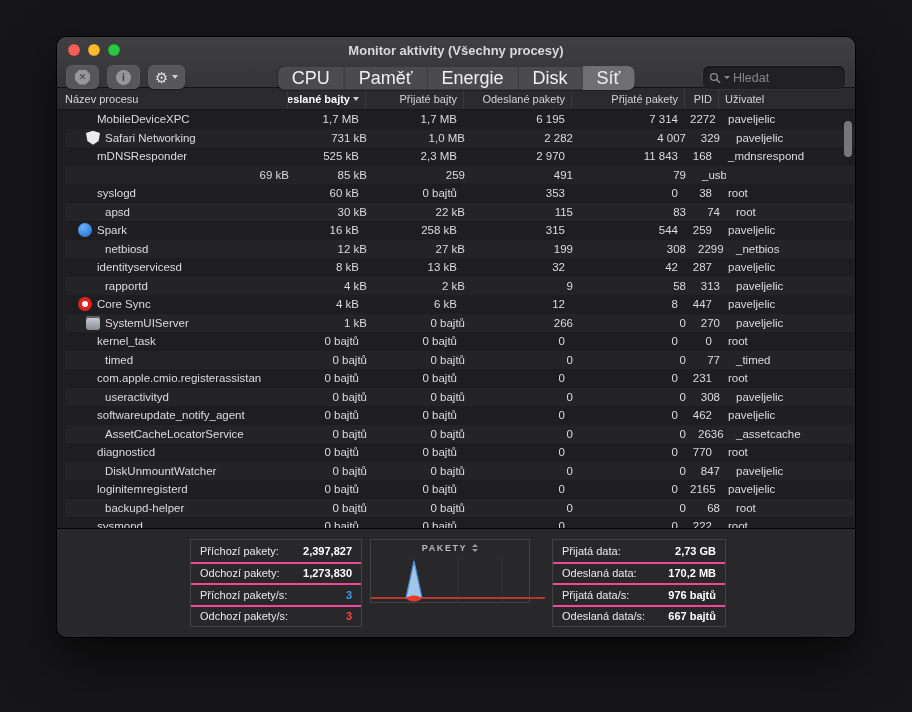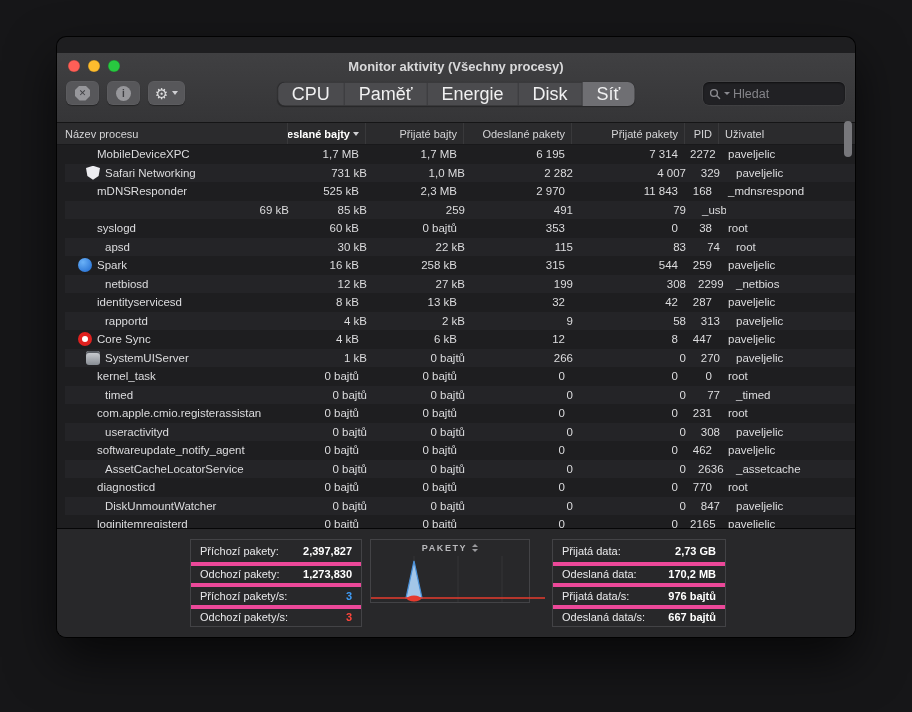--- a/index.html
+++ b/index.html
@@ -10,21 +10,21 @@
     position:relative; overflow:hidden;
     -webkit-font-smoothing:antialiased;
   }
   .window {
     position:absolute; left:57px; top:37px; width:798px; height:600px;
     border-radius:9px; overflow:hidden; background:#1e1e20;
     box-shadow:0 22px 50px rgba(0,0,0,.65), 0 0 0 1px rgba(0,0,0,.85);
     display:flex; flex-direction:column;
   }
   
-  .chrome { flex:none; height:70px; background:linear-gradient(#404042,#353537); border-bottom:1px solid #151516; position:relative;margin-top:16px; }
+  .chrome { flex:none; height:51px; background:linear-gradient(#404042,#353537); border-bottom:1px solid #151516; position:relative; }
   .titlebar { height:26px; display:flex; align-items:center; justify-content:center; position:relative; }
   .traffic { position:absolute; left:11px; top:7px; display:flex; gap:8px; }
   .tl { width:12px; height:12px; border-radius:50%; box-shadow:inset 0 0 0 .5px rgba(0,0,0,.25); }
   .title { font-size:13px; font-weight:600; color:#d9d9da; }
   .toolbar { height:31px; position:relative; }
   .tb-left { position:absolute; left:9px; top:2px; display:flex; gap:8px; }
   .tb-btn {
     height:24px; min-width:33px; padding:0 7px; border-radius:6px; background:#57575a;
     box-shadow:0 1px 1px rgba(0,0,0,.35), inset 0 0 0 .5px rgba(255,255,255,.07);
     display:flex; align-items:center; justify-content:center; gap:4px; cursor:default;
@@ -90,21 +90,21 @@
   .picon.spark { background:radial-gradient(circle at 35% 30%, #6ab1f7, #1d68cf); border-radius:50%; }
   .picon.core-sync { background:#ffffff; border:4px solid #e0211f; border-radius:50%; }
   .picon.system-ui { background:linear-gradient(#d2d5d9,#878c93); border-radius:3px; box-shadow:inset 0 2px 0 #5a5e64; }
   .scrollbar { position:absolute; right:3px; top:84px; width:8px; height:36px; border-radius:4px; background:#77777b; }
   
   .footer { flex:none; height:109px; background:#28282a; border-top:1px solid #060607; position:relative; }
   .statbox { position:absolute; top:10px; width:172px; height:88px; border:1px solid #434346; }
   .statbox.leftbox { left:133px; }
   .statbox.rightbox { left:495px; width:174px; }
   .srow { height:21.5px; display:flex; align-items:center; justify-content:space-between; padding:0 9px; }
-  .srow + .srow { border-top:4px solid #ec4899;gap:16px; }
+  .srow + .srow { border-top:2px solid #ec4899;gap:16px; }
   .slabel { font-size:11px; color:#e9e9eb; white-space:nowrap; }
   .svalue { font-size:11px; font-weight:700; color:#ffffff; white-space:nowrap; }
   .graphbox { position:absolute; left:313px; top:10px; width:160px; height:64px; border:1px solid #434346; }
   .graph-head { height:16px; display:flex; align-items:center; justify-content:center; gap:5px; }
   .graph-title { font-size:9px; font-weight:700; letter-spacing:1.6px; color:#b9b9bc; }
   .updown { display:flex; flex-direction:column; gap:1.5px; }
   .tri-u { width:0; height:0; border-left:3px solid transparent; border-right:3px solid transparent; border-bottom:3.5px solid #9a9a9e; }
   .tri-d { width:0; height:0; border-left:3px solid transparent; border-right:3px solid transparent; border-top:3.5px solid #9a9a9e; }
   .plot { display:block; }
 </style>

